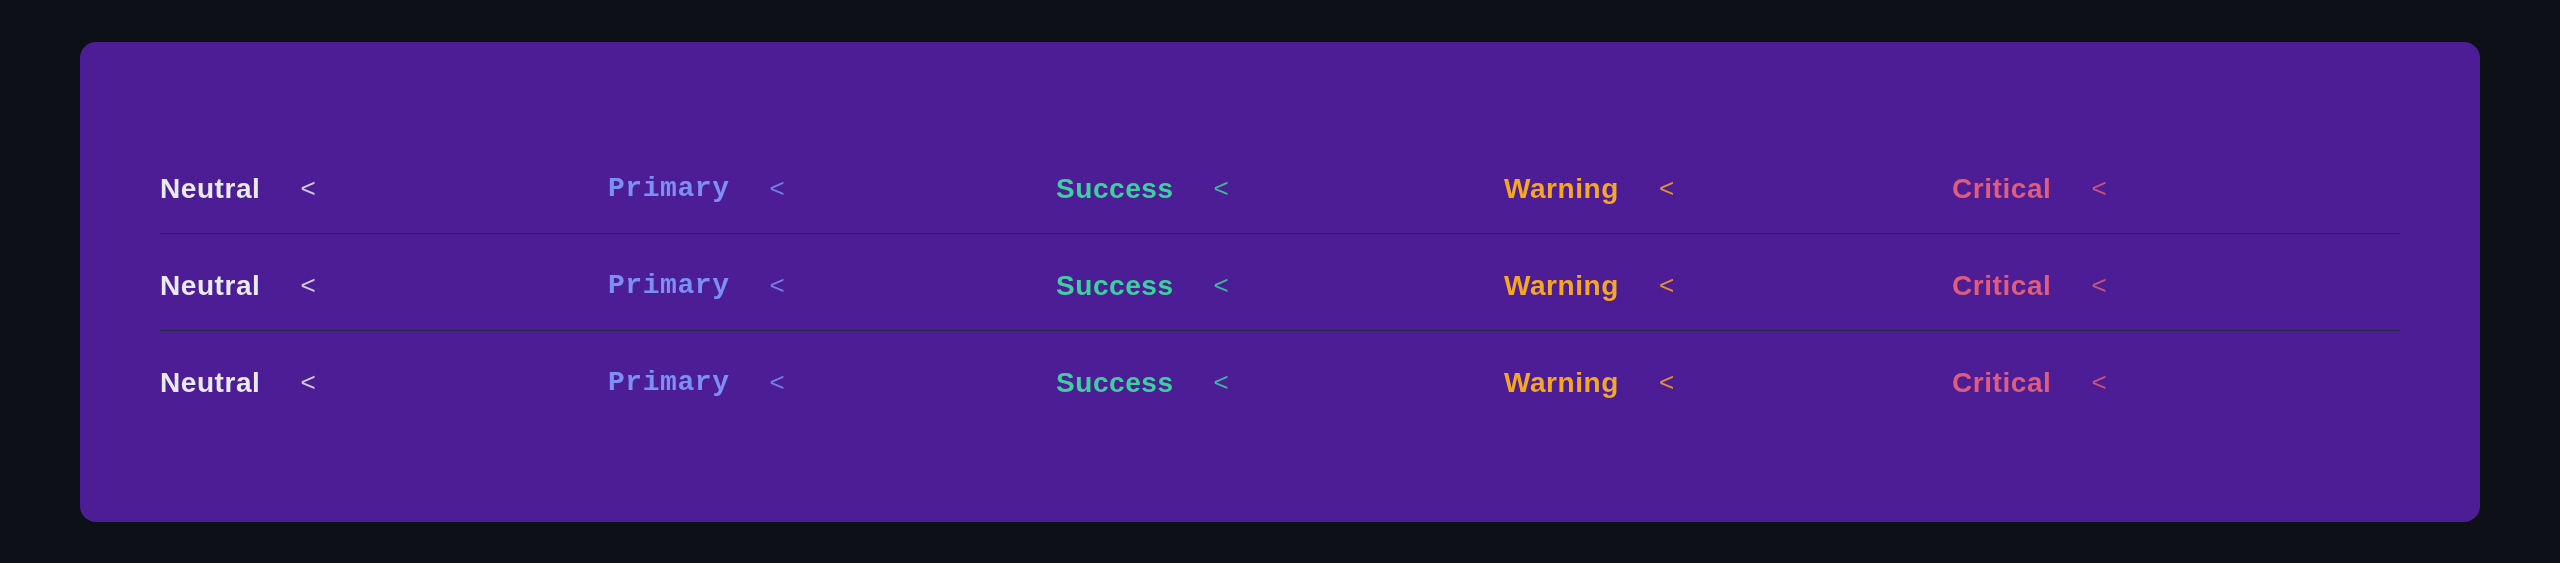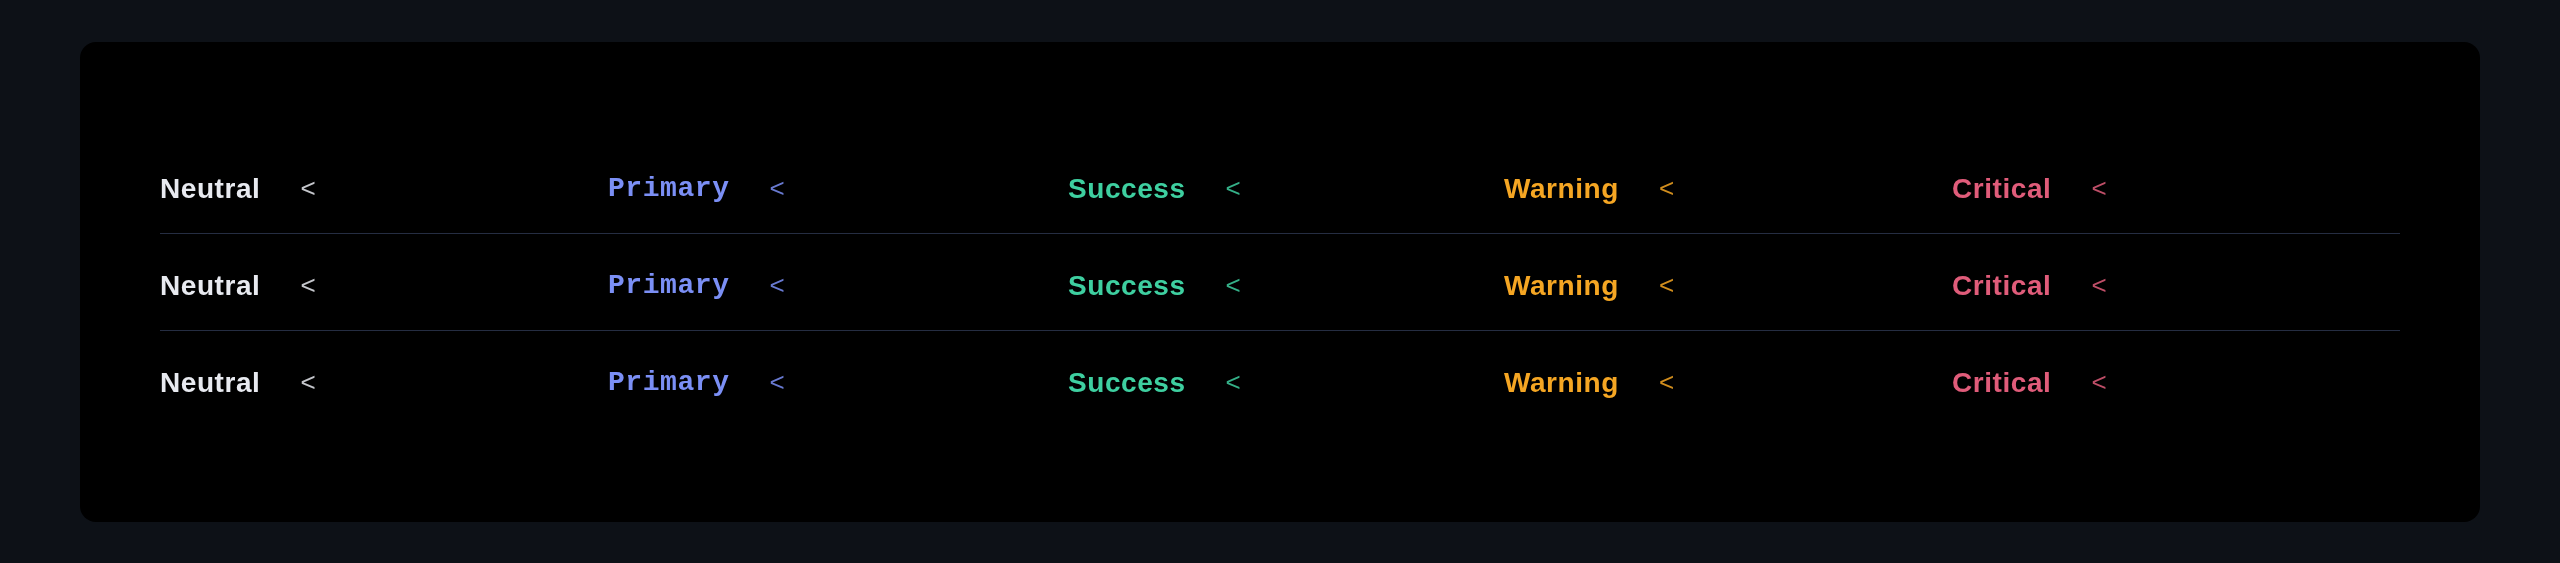--- a/index.html
+++ b/index.html
@@ -12,21 +12,21 @@
       width: 2560px;
       height: 563px;
       background: #0d1117;
       display: flex;
       align-items: center;
       justify-content: center;
       font-family: -apple-system, BlinkMacSystemFont, 'Segoe UI', sans-serif;
     }
 
     .container {
-      background: #000000;
+      background: #4c1d95;
       border-radius: 16px;
       width: 2400px;
       height: 480px;
       display: flex;
       align-items: center;
       justify-content: center;
       padding: 0 80px;
     }
 
     .grid {
@@ -76,21 +76,20 @@
     .primary .cell-label {
       color: #7b8ff5;
       font-family: Liberation Mono, monospace;
     }
     .primary .cell-chevron {
       color: #7b8ff5;
     }
 
     .success .cell-label {
       color: #3ecfa0;
-      margin-left: 12px;
     }
     .success .cell-chevron {
       color: #3ecfa0;
     }
 
     .warning .cell-label {
       color: #f5a623;
       text-align: center;
     }
     .warning .cell-chevron {

